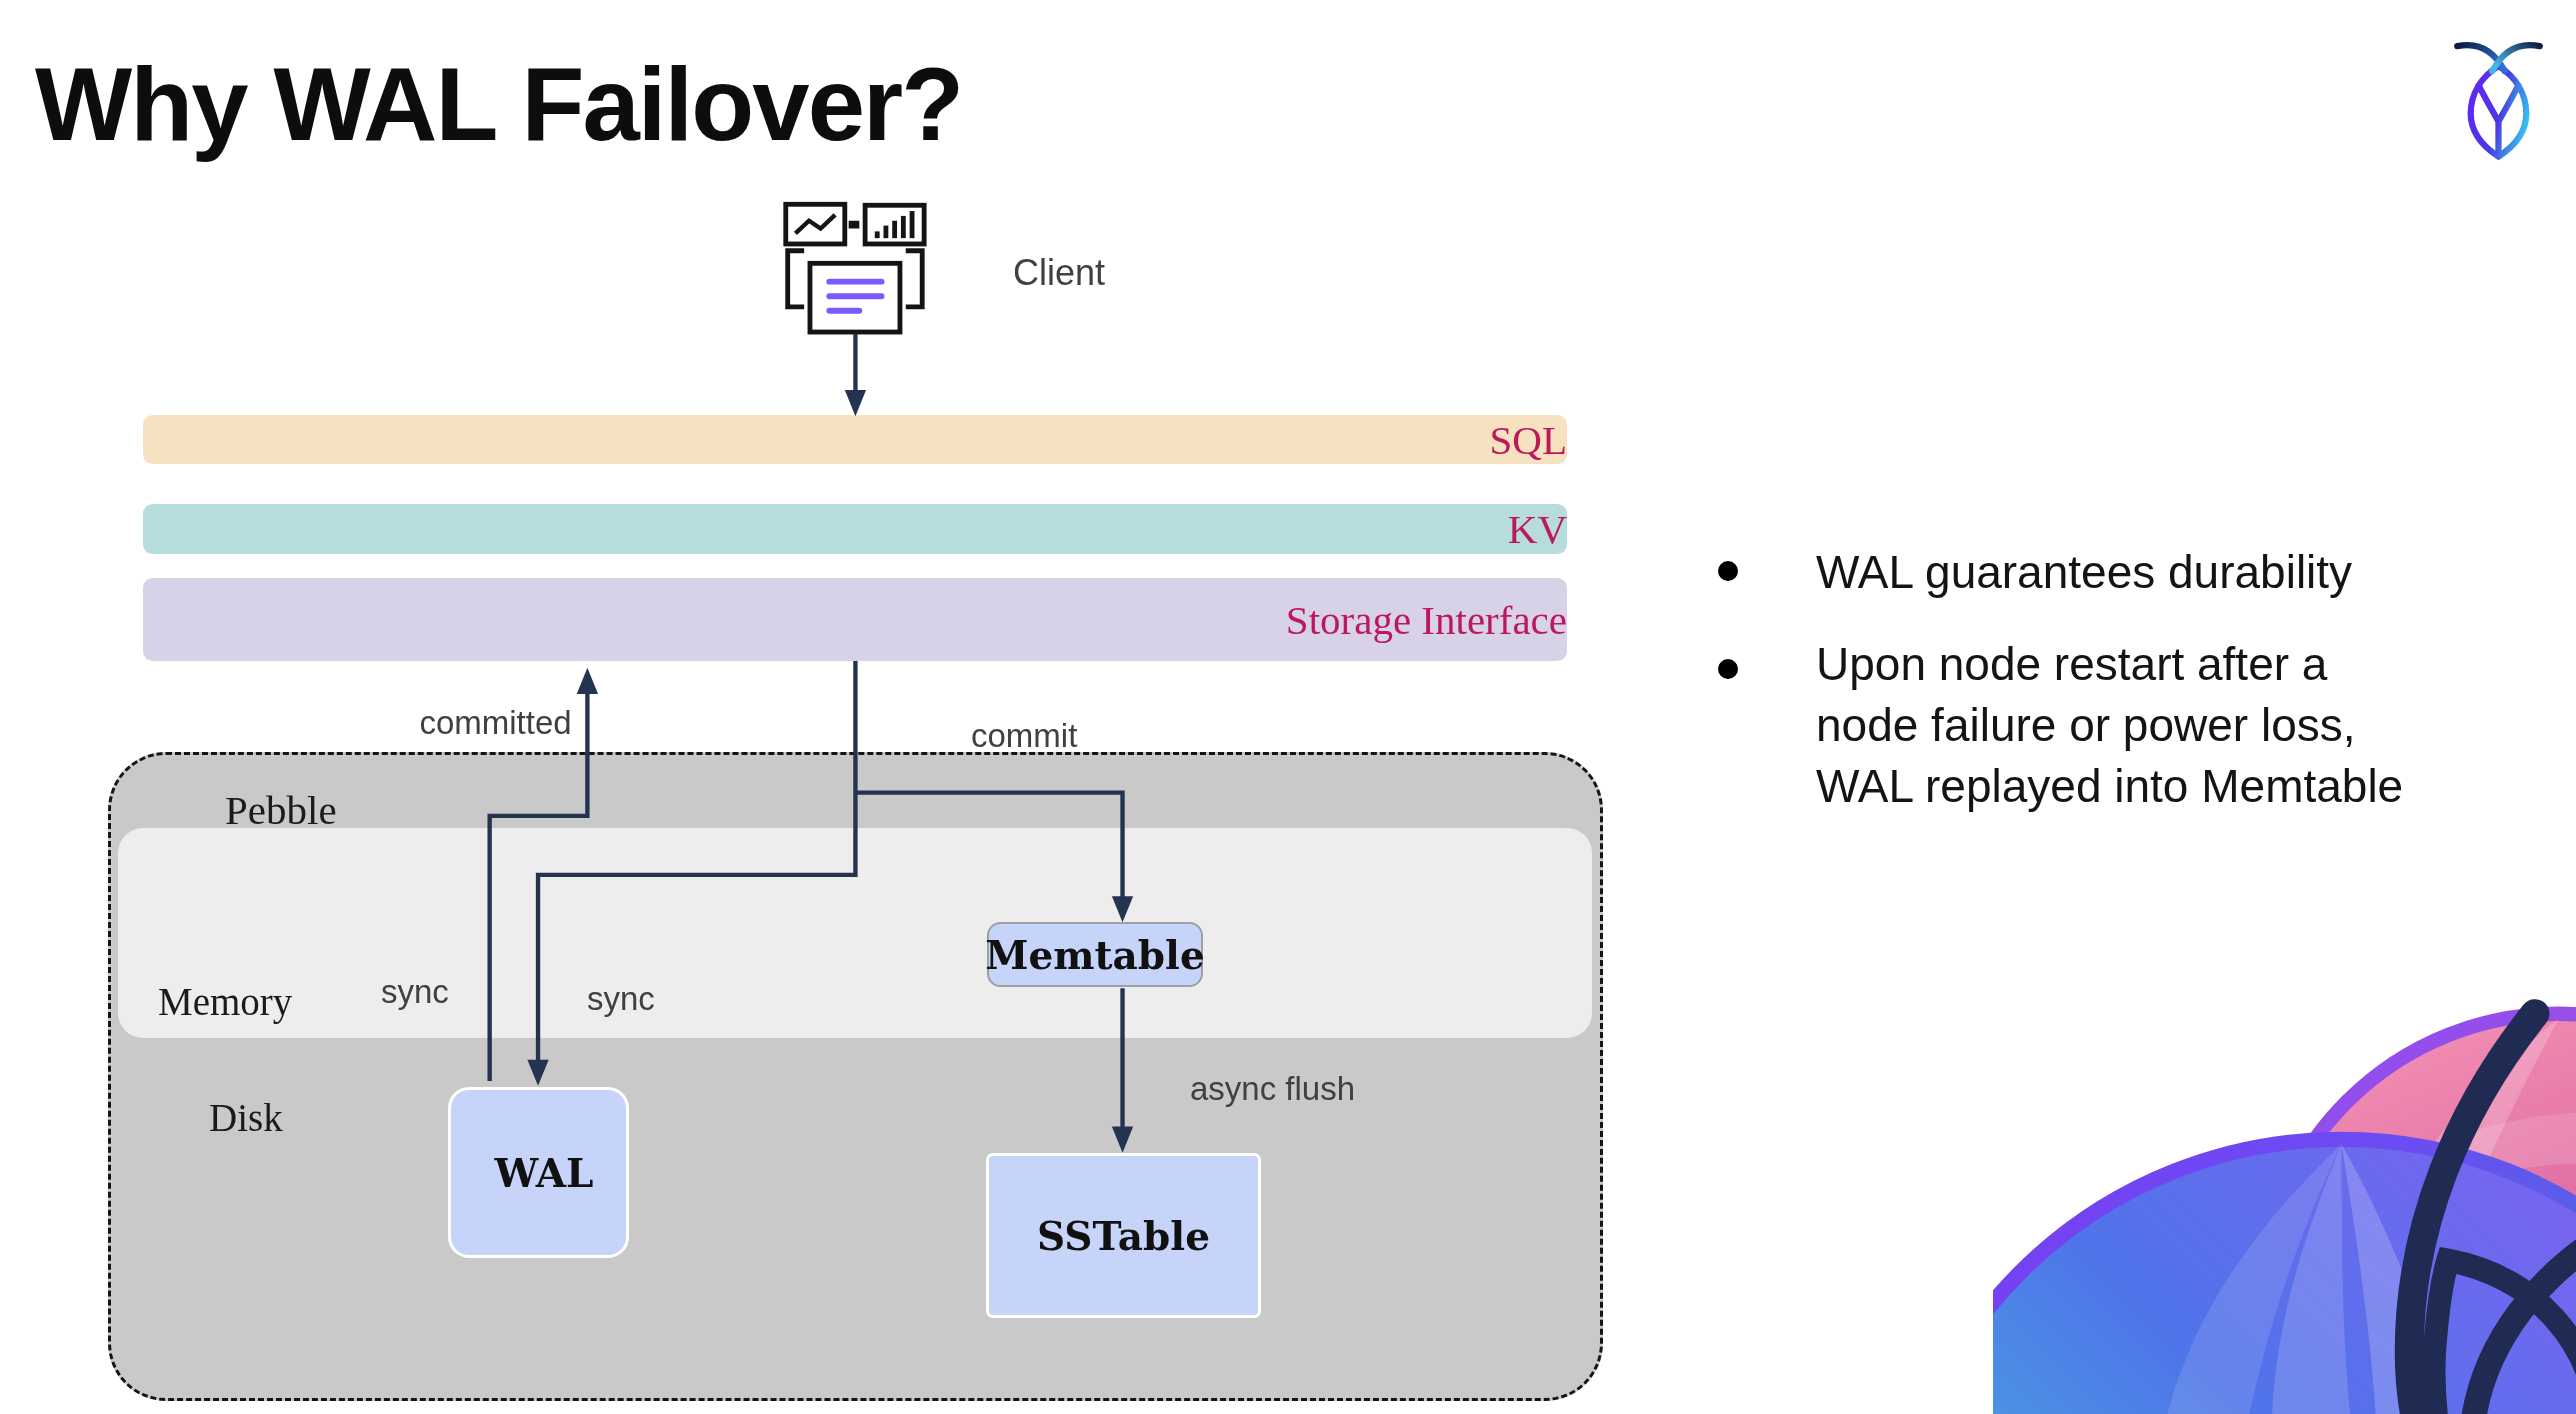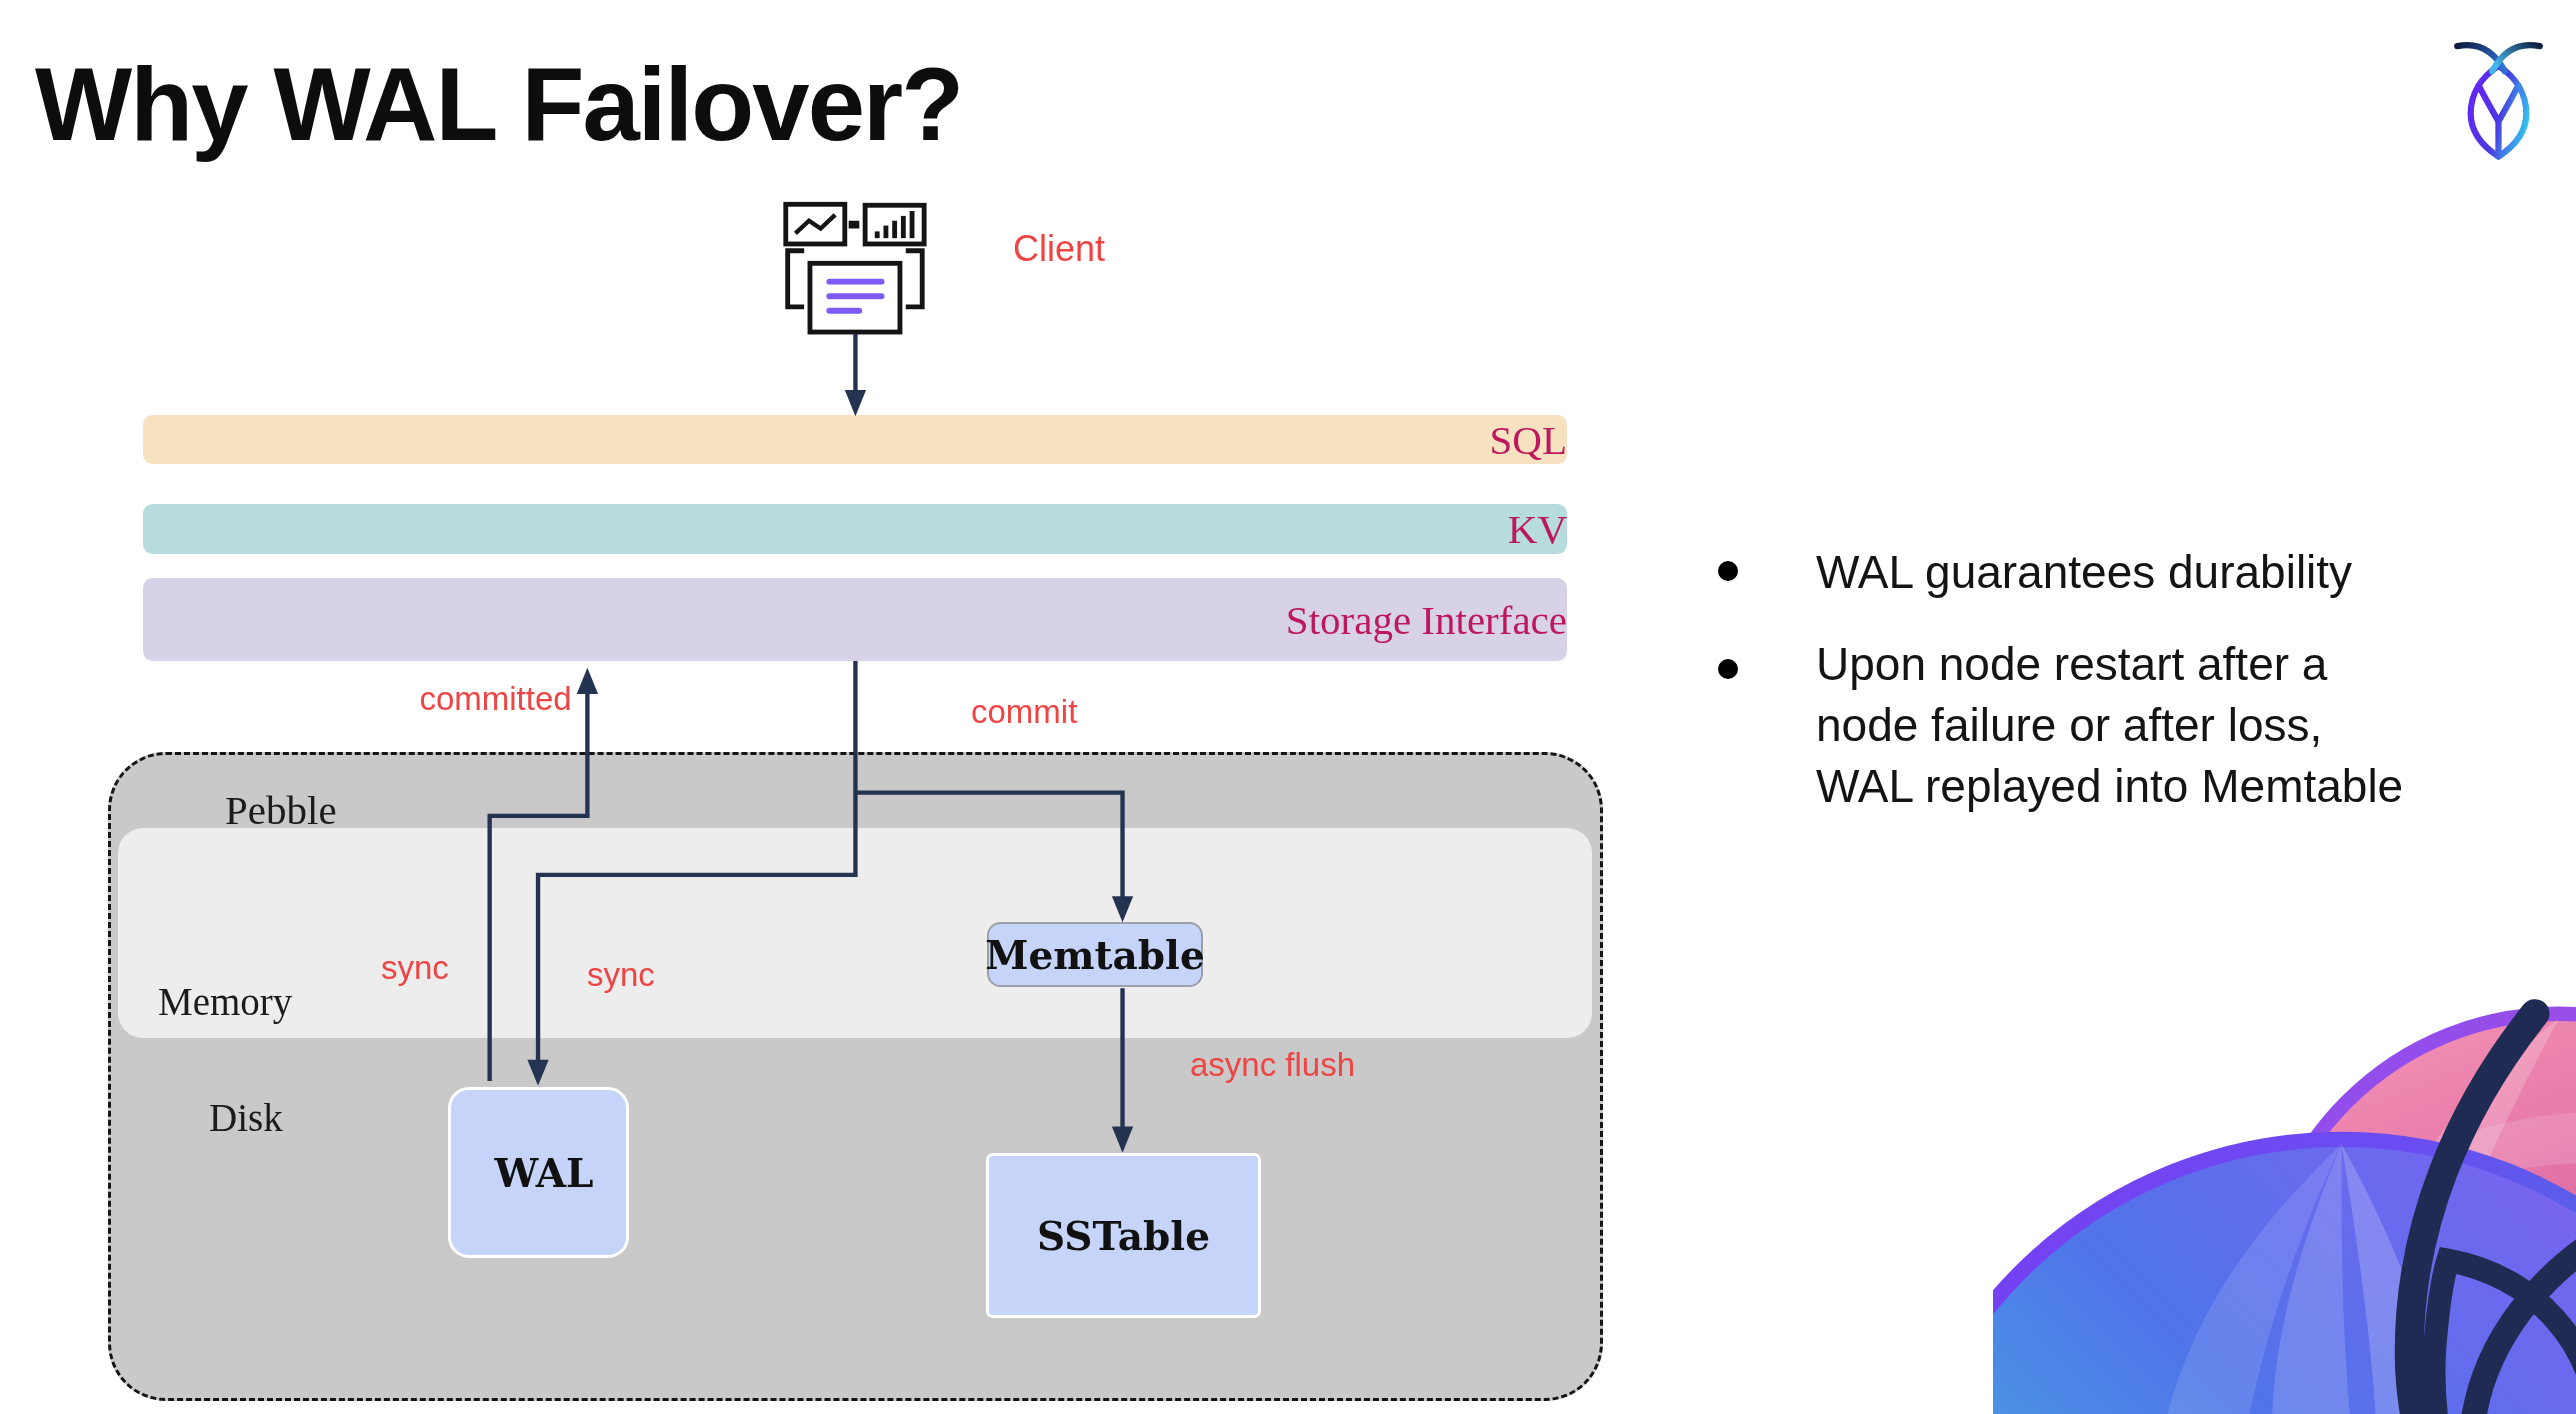--- a/index.html
+++ b/index.html
@@ -6,21 +6,21 @@
     --c-ink:#141414; --c-arrow:#24334f; --c-sql:#f6e1c1; --c-kv:#b7dcde;
     --c-storage:#d7d2e8; --c-pebble:#c9c9c9; --c-memory:#ededed;
     --c-box_fill:#c6d4f9; --c-memtable_border:#9aa0a6; --c-doc_lines:#7b5cfa;
   }
   html,body{margin:0;padding:0;background:#fff;}
   #slide{position:relative;width:2576px;height:1415px;background:#ffffff;overflow:hidden;
          font-family:"Liberation Sans",sans-serif;color:var(--c-ink);}
   .abs{position:absolute;}
   #title{left:35px;top:48px;font-size:103px;font-weight:800;letter-spacing:-1.9px;line-height:1.1;color:#0d0d0d;}
   .serifLabel{font-family:"Liberation Serif",serif;color:#1b1b1b;}
-  .sansLabel{font-size:33px;color:#ef4444;}
+  .sansLabel{font-size:33px;color:#404040;margin-top:24px;}
   .bar{left:143px;width:1424px;border-radius:9.7px;display:flex;align-items:center;justify-content:flex-end;
        font-family:"Liberation Serif",serif;font-size:41px;color:#be185d;}
   #bar-sql{top:415px;height:49px;background:var(--c-sql);}
   #bar-kv{top:504px;height:50px;background:var(--c-kv);}
   #bar-storage{top:578px;height:83px;background:var(--c-storage);}
   #pebble{left:108px;top:752px;width:1495px;height:649px;background:var(--c-pebble);
           border:3.9px dashed #151515;border-radius:58px;box-sizing:border-box;}
   #memoryStrip{left:118px;top:828px;width:1474px;height:210px;background:var(--c-memory);border-radius:25px;}
   #label-pebble{left:225px;top:786px;font-size:41px;}
   #label-memory{left:158px;top:979px;font-size:39px;}
@@ -196,18 +196,18 @@
   <div id="label-sync-right" class="abs sansLabel">sync</div>
   <div id="label-async" class="abs sansLabel">async flush</div>
 
   <div id="dot-1" class="abs bulletDot"></div>
   <div id="bullet-text-1" class="abs bulletText">
     <div>WAL guarantees durability</div>
   </div>
   <div id="dot-2" class="abs bulletDot"></div>
   <div id="bullet-text-2" class="abs bulletText">
     <div>Upon node restart after a</div>
-    <div>node failure or after loss,</div>
+    <div>node failure or power loss,</div>
     <div>WAL replayed into Memtable</div>
   </div>
 
 </div>
 
 
 </body></html>

